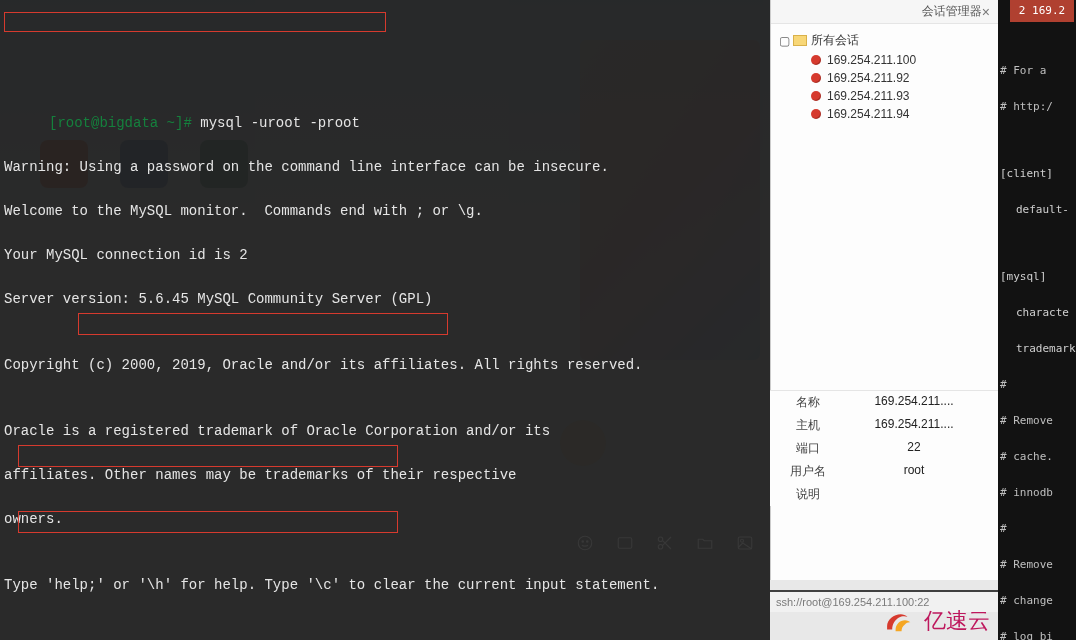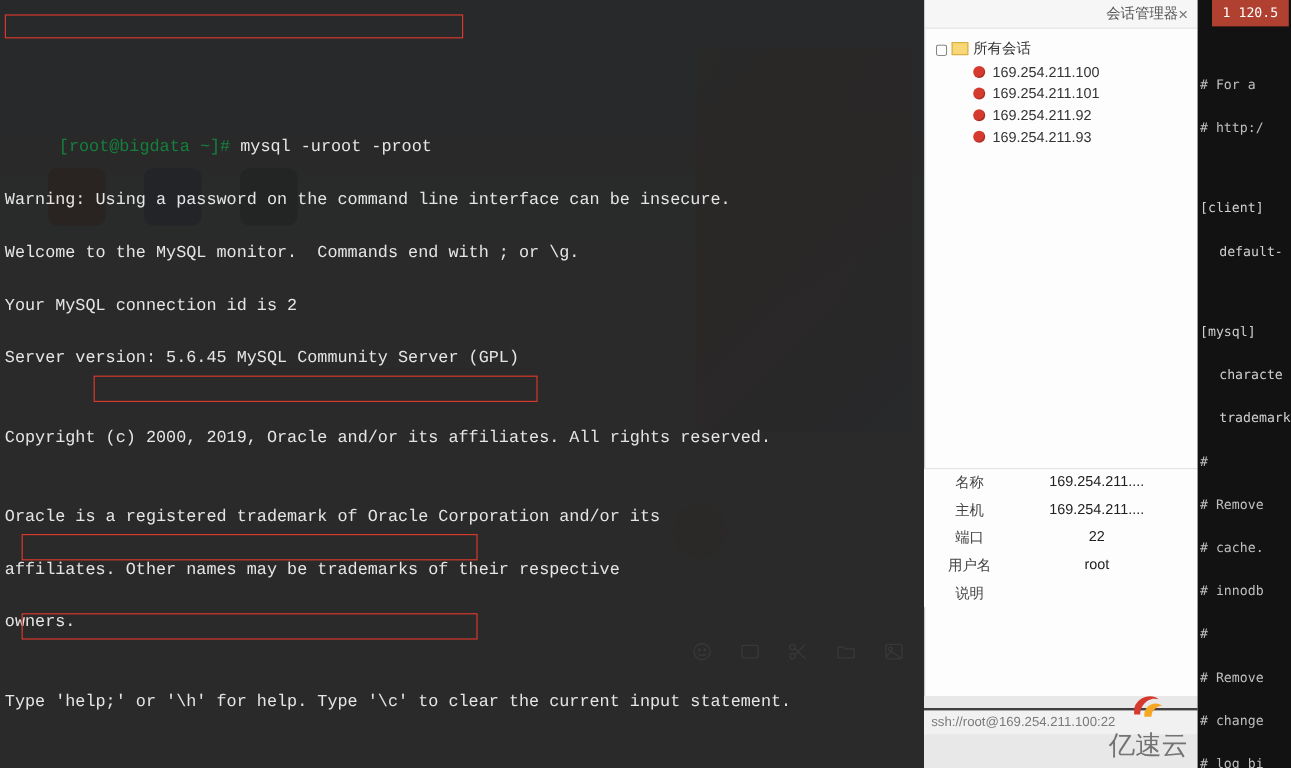--- a/index.html
+++ b/index.html
@@ -111,22 +111,22 @@
     white-space:pre; z-index:2; overflow:hidden; padding-top:26px; padding-left:2px;
   }
   .cfg .tab { position:absolute; top:0; right:2px; height:22px; width:64px;
     background:#b04030; color:#fff; font-size:11px; display:flex; align-items:center; justify-content:center;}
   .cfg .comment{ color:#bfbfbf; }
   .cfg .sect{ color:#cfcfcf;margin-top:31px;}
   .cfg .str{ color:#cfcfcf;margin-left:16px;}
   
   .watermark {
     position:absolute; bottom:4px; right:86px;
-    font-family:Liberation Serif, serif; font-size:22px; color:#737373;
-    display:flex; gap:8px; align-items:center; z-index:3;flex-direction:column;
+    font-family:Liberation Serif, serif; font-size:22px; color:#be185d;
+    display:flex; gap:8px; align-items:center; z-index:3;
   }
   .wm-logo { width:34px; height:22px; }
   .wm-logo .red { fill:#d63a2e;}
   .wm-logo .org { fill:#f5a623;}
 </style>
 </head>
 <body>
 
 <div class="bgimg">
   <div class="desk-icon di1"></div>
@@ -181,29 +181,29 @@
       <span class="exp">▢</span>
       <span class="folder"></span>
       <span>所有会话</span>
     </div>
     <div class="tree-child">
       <span class="host-dot"></span>
       <span>169.254.211.100</span>
     </div>
     <div class="tree-child">
       <span class="host-dot"></span>
-      <span>169.254.211.101</span>
-    </div>
-    <div class="tree-child">
-      <span class="host-dot"></span>
       <span>169.254.211.92</span>
     </div>
     <div class="tree-child">
       <span class="host-dot"></span>
       <span>169.254.211.93</span>
+    </div>
+    <div class="tree-child">
+      <span class="host-dot"></span>
+      <span>169.254.211.94</span>
     </div>
   </div>
 </div>
 
 <div class="details">
   <div class="details-row">
     <span class="k">名称</span>
     <span class="v">169.254.211....</span>
   </div>
   <div class="details-row">
@@ -247,21 +247,21 @@
         <circle cx="8" cy="9" r="2"></circle>
         <path d="M3 18l6-6 12 8"></path>
       </svg></span>
 </div>
 
 <div class="statusbar">
   <span>ssh://root@169.254.211.100:22</span>
 </div>
 
 <div class="cfg">
-  <div class="tab"><span>1 120.5</span></div>
+  <div class="tab"><span>2 169.2</span></div>
 <span class="comment" style="display: block;"># For a</span>
 <span class="comment" style="display: block;"># http:/</span>
 <span class="sect" style="display: block;">[client]</span>
 <span class="str" style="display: block;">default-</span>
 <span class="sect" style="display: block;">[mysql]</span>
 <span class="str" style="display: block;">characte</span>
 <span class="str" style="display: block;">trademark</span>
 <span class="comment" style="display: block;">#</span>
 <span class="comment" style="display: block;"># Remove</span>
 <span class="comment" style="display: block;"># cache.</span>

